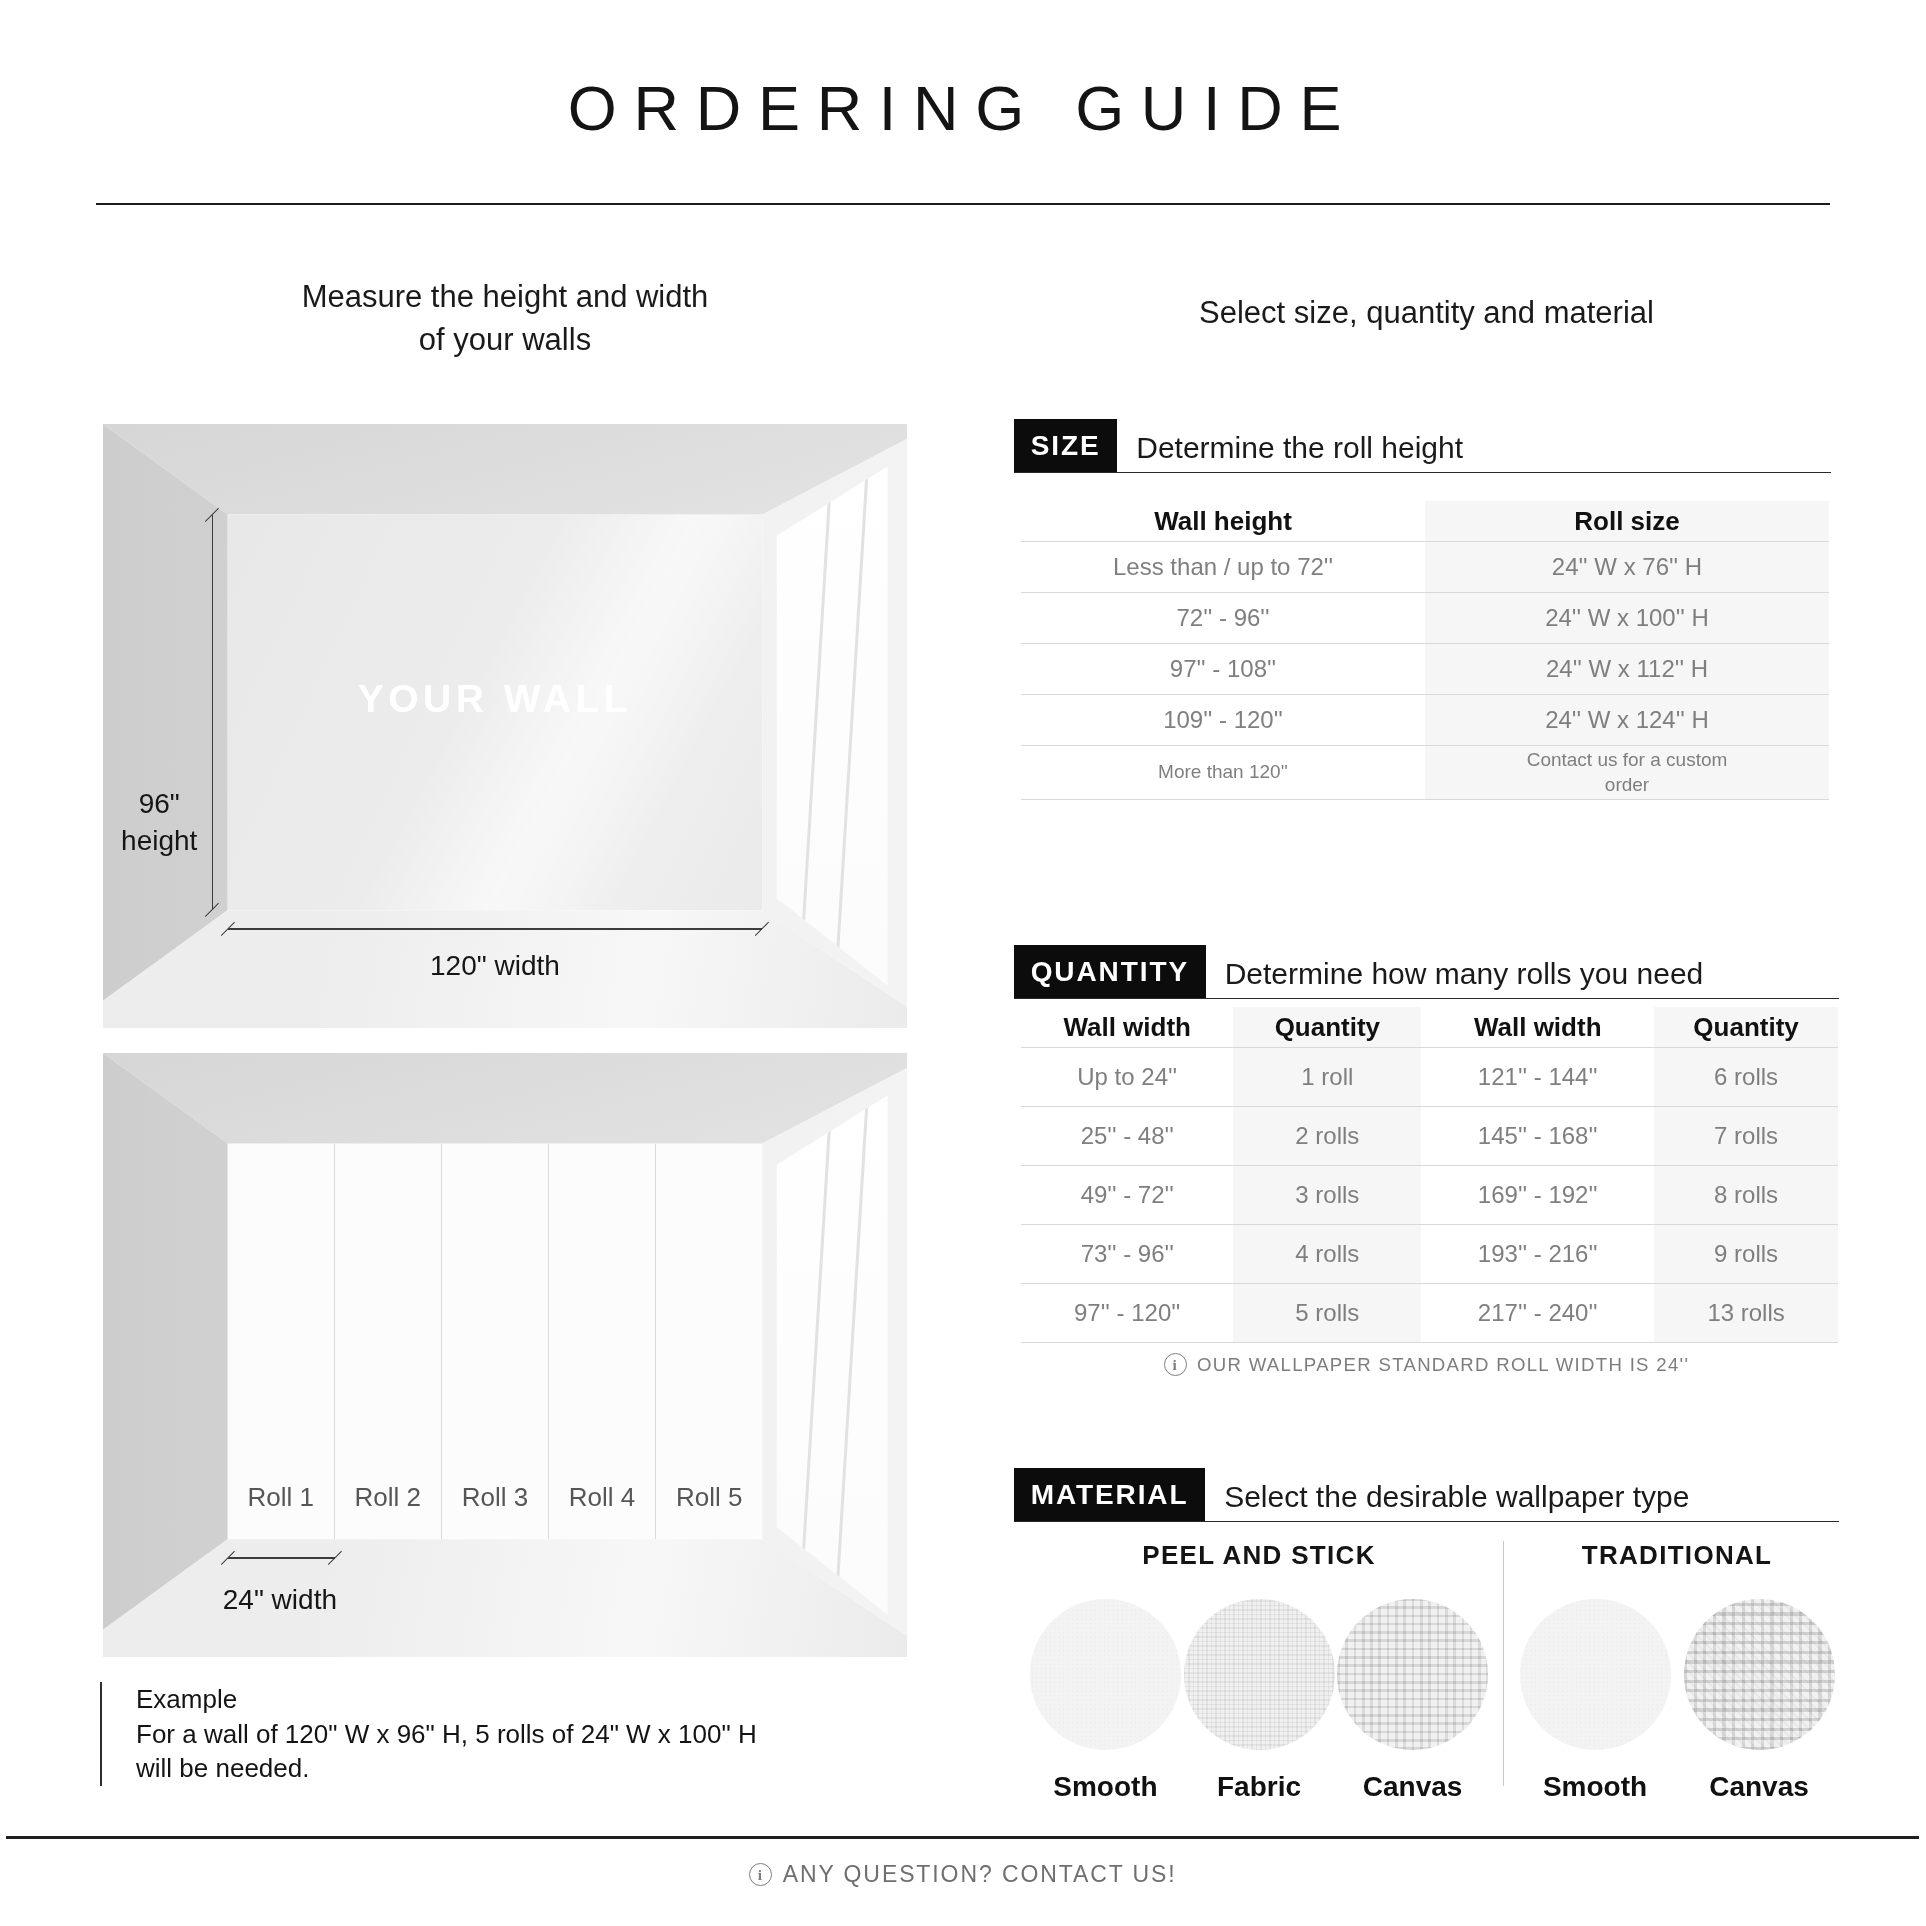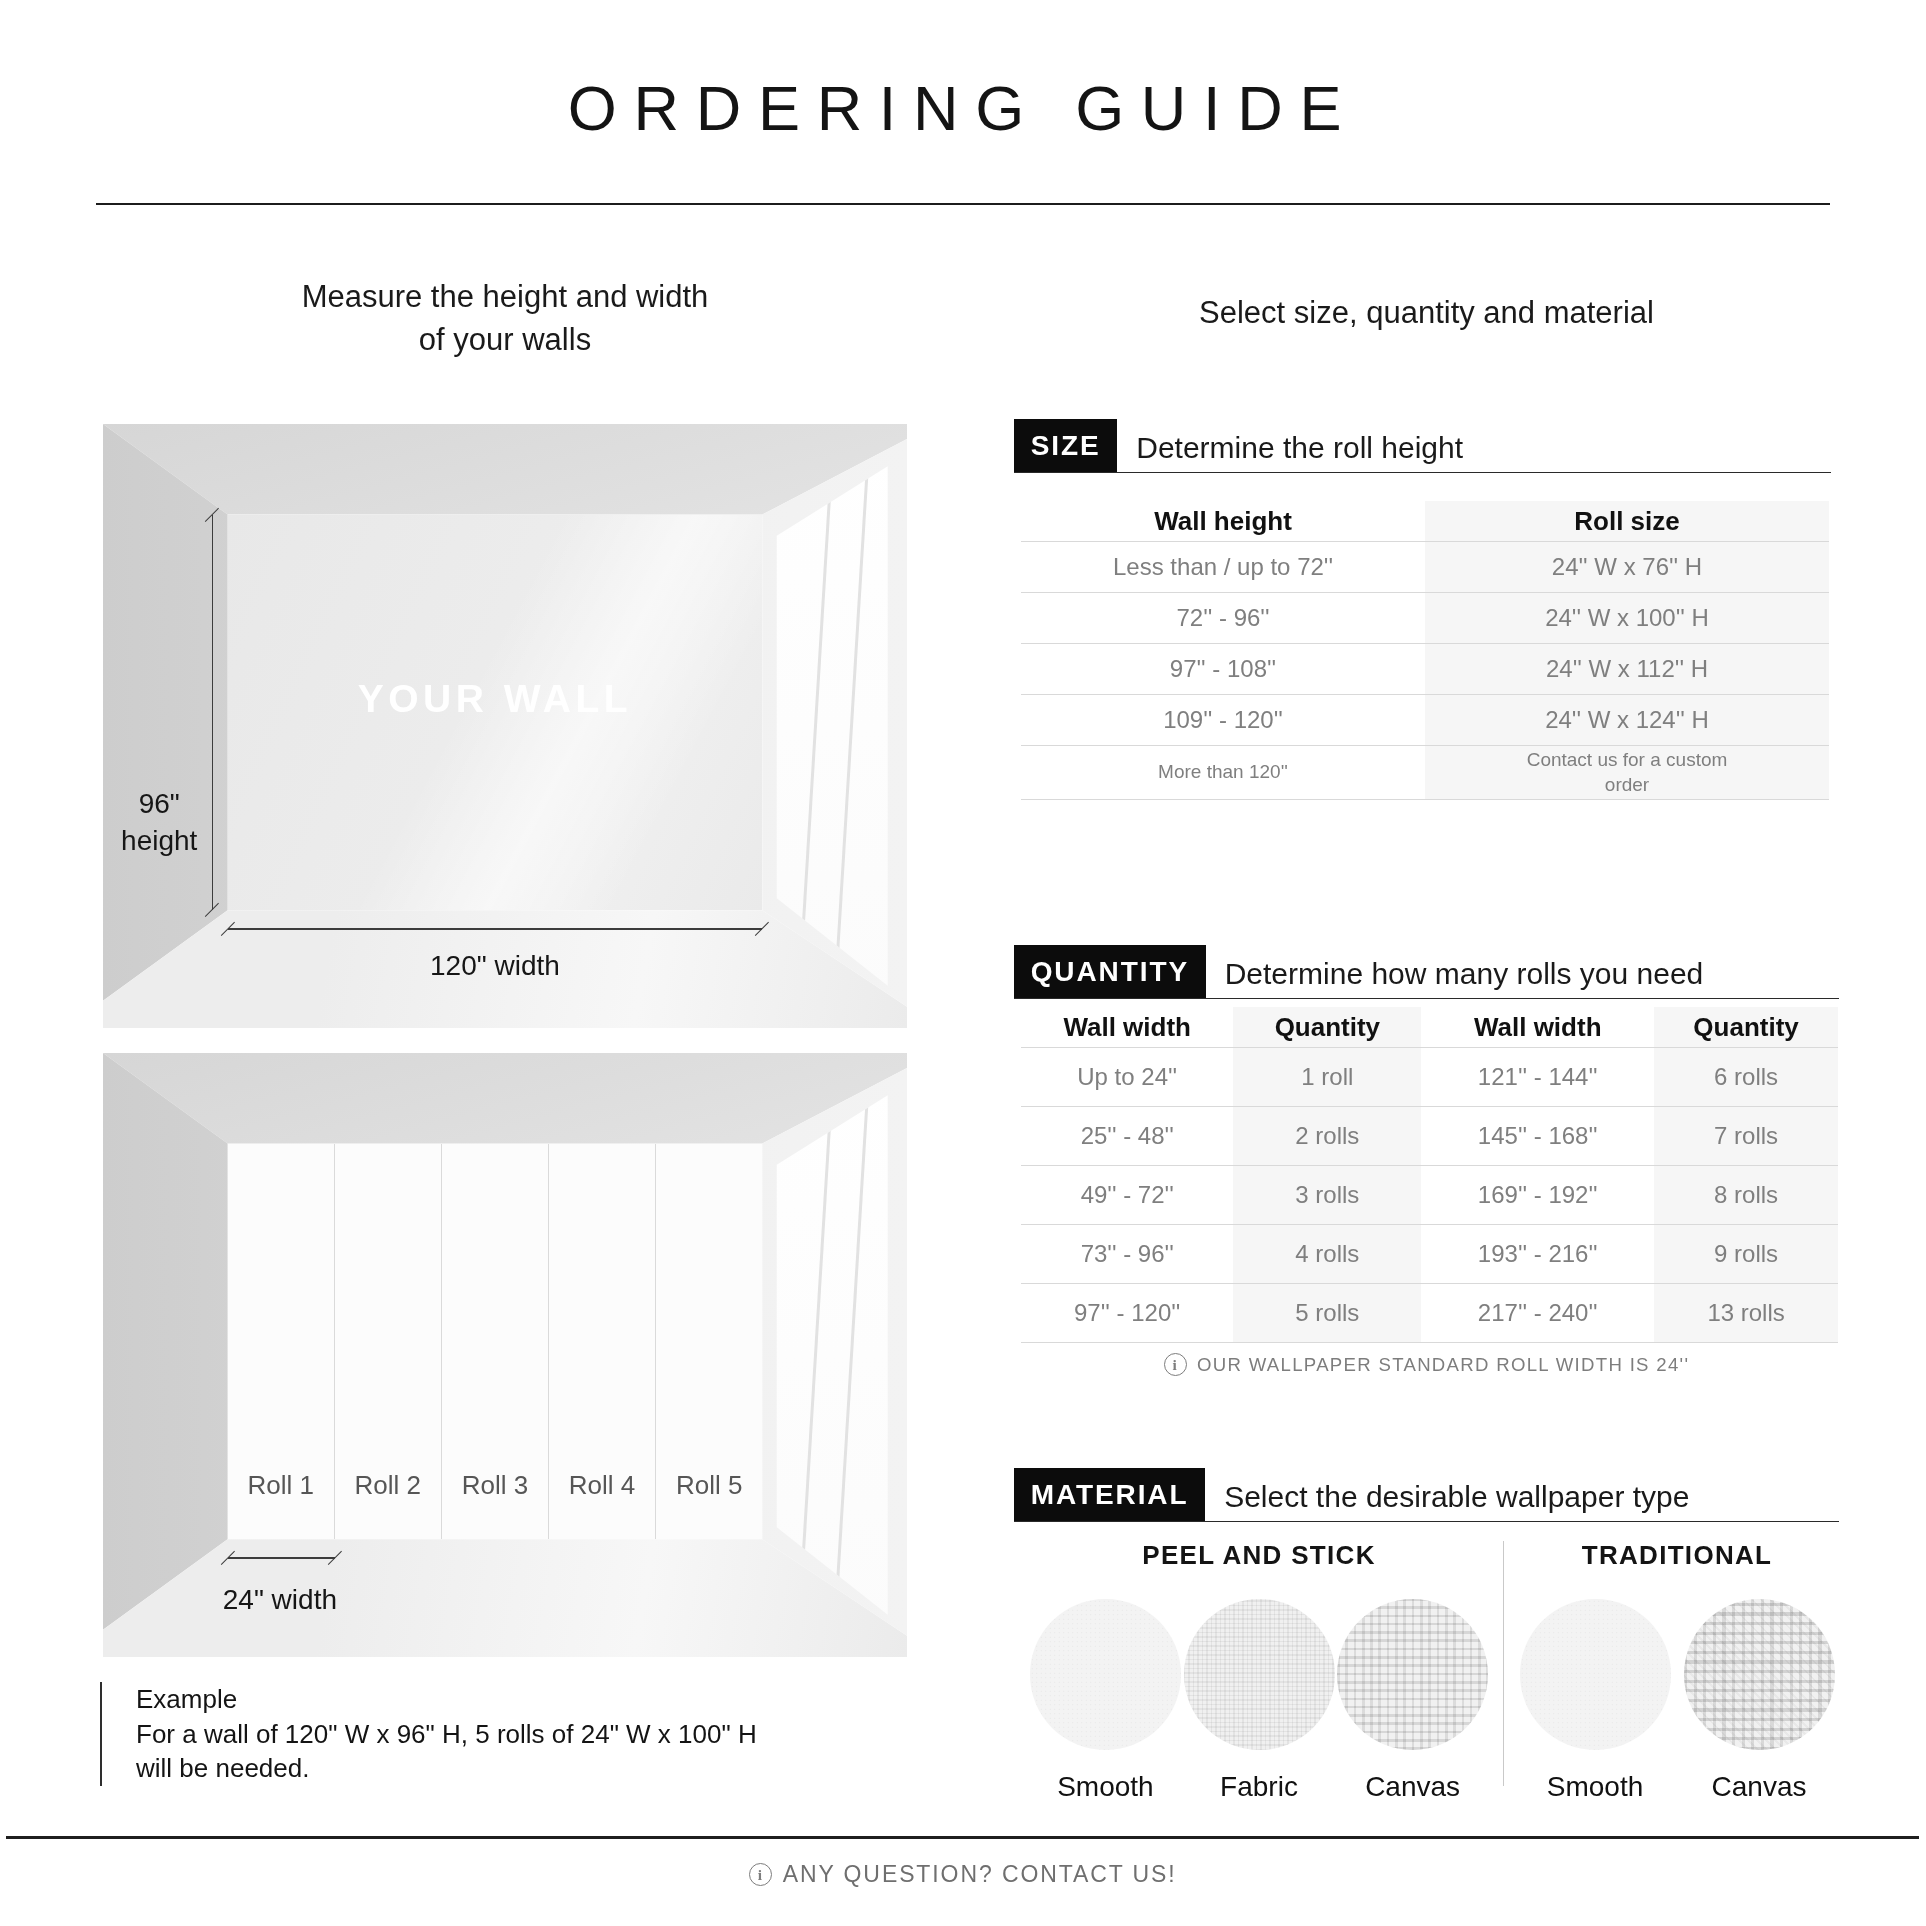--- a/index.html
+++ b/index.html
@@ -64,21 +64,21 @@
   .tex-fabric { background-color:#f0f0f0;
     background-image:repeating-linear-gradient(0deg, rgba(0,0,0,0.055) 0 1.3px, transparent 1.3px 4.5px),
                      repeating-linear-gradient(90deg, rgba(0,0,0,0.055) 0 1.3px, transparent 1.3px 4.5px); }
   .tex-canvas { background-color:#f1f1f1;
     background-image:repeating-linear-gradient(0deg, rgba(0,0,0,0.11) 0 2.6px, transparent 2.6px 8.3px),
                      repeating-linear-gradient(90deg, rgba(0,0,0,0.09) 0 2.6px, transparent 2.6px 8.3px); }
   .tex-canvas2 { background-color:#f1f1f1;
     background-image:repeating-linear-gradient(0deg, rgba(0,0,0,0.13) 0 3.2px, transparent 3.2px 9.6px),
                      repeating-linear-gradient(90deg, rgba(0,0,0,0.10) 0 3.2px, transparent 3.2px 9.6px),
                      repeating-linear-gradient(45deg, rgba(0,0,0,0.04) 0 1.9px, transparent 1.9px 6.4px); }
-  .swatch .s-label { margin-top:20.5px; font-size:28px; color:#111; font-weight:400; }
+  .swatch .s-label { margin-top:20.5px; font-size:28px; color:#111; font-weight:700; }
   .mat-divider { left:1503px; top:1541px; width:1.3px; height:245px; background:#c9c9c9; }
 
   
   .room { width:804px; height:604px; overflow:hidden; }
   .room-1 { left:103px; top:424px; }
   .room-2 { left:103px; top:1053px; }
   .room > div { position:absolute; }
   .r-fill { inset:0; }
   .r-ceiling { clip-path:polygon(0% 0%, 100% 0%, 100% 2.5%, 82% 15%, 15.5% 15%);
                background:linear-gradient(165deg, #d6d6d6 0%, #e6e6e6 45%, #f0f0f0 80%); }
@@ -112,21 +112,21 @@
   .dim-h .tick { top:50%; transform:translate(-50%,-50%) rotate(-45deg); }
   .dim-h .t1 { left:0; } .dim-h .t2 { left:100%; }
   .dim-label { font-size:28px; color:#161616; text-align:center; line-height:1.32; }
   .lbl-height { left:1%; top:60%; width:12%; }
   .lbl-120 { left:15.5%; top:86.8%; width:66.5%; }
   .lbl-24 { left:7.5%; top:87.6%; width:29%; }
 
   
   .panels { left:15.5%; top:15%; width:66.5%; height:65.5%; display:flex; }
   .panel { flex:1; background:#fcfcfc; border-right:1.3px solid #dadada; display:flex;
-           align-items:flex-end; justify-content:center; padding-bottom:38px; }
+           align-items:flex-end; justify-content:center; padding-bottom:26px; }
   .panel:last-child { border-right:none; }
   .panel .p-label { font-size:26px; color:#565656; }
 
   
   .example { left:100px; top:1682px; width:815px; border-left:2.6px solid #2e2e2e;
              padding-left:34px; font-size:26px; line-height:1.33; color:#141414; }
 
   
   .footer-rule { left:6.4px; top:1836px; width:1913px; height:2.6px; background:#1f1f1f; }
   .footer { left:0; top:1861px; width:1926px; display:flex; align-items:center;

